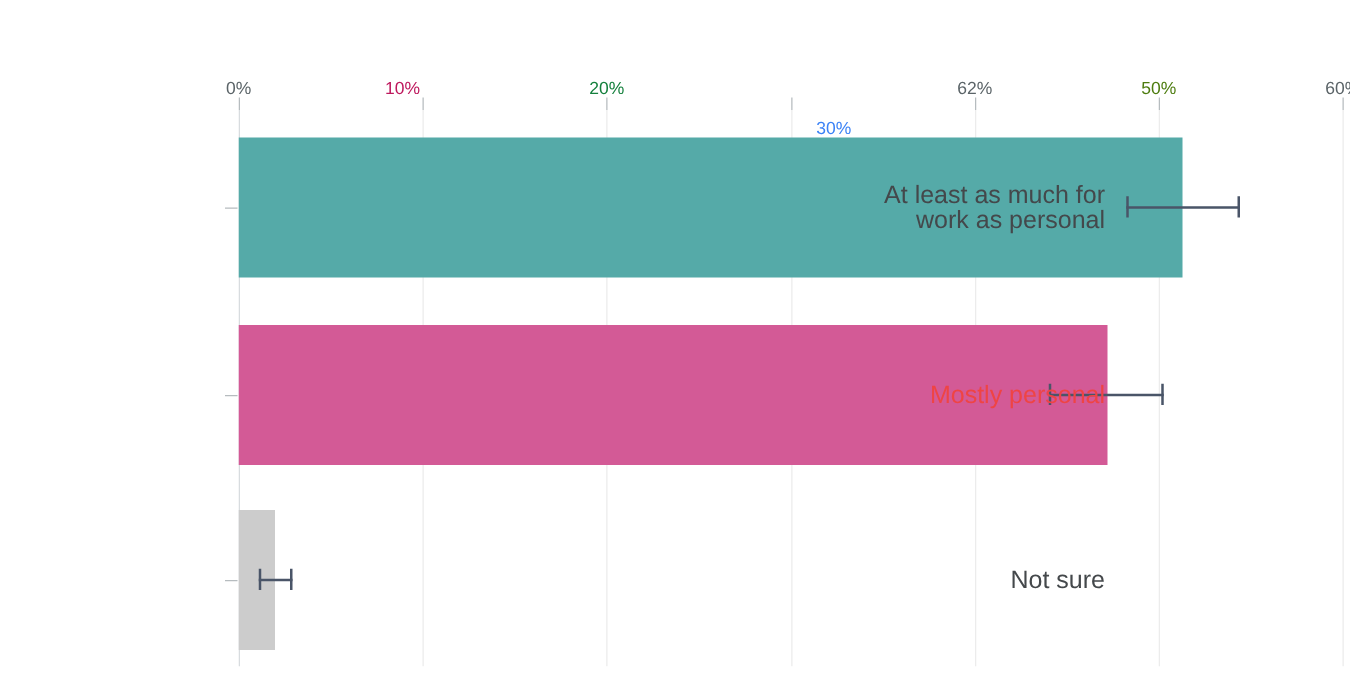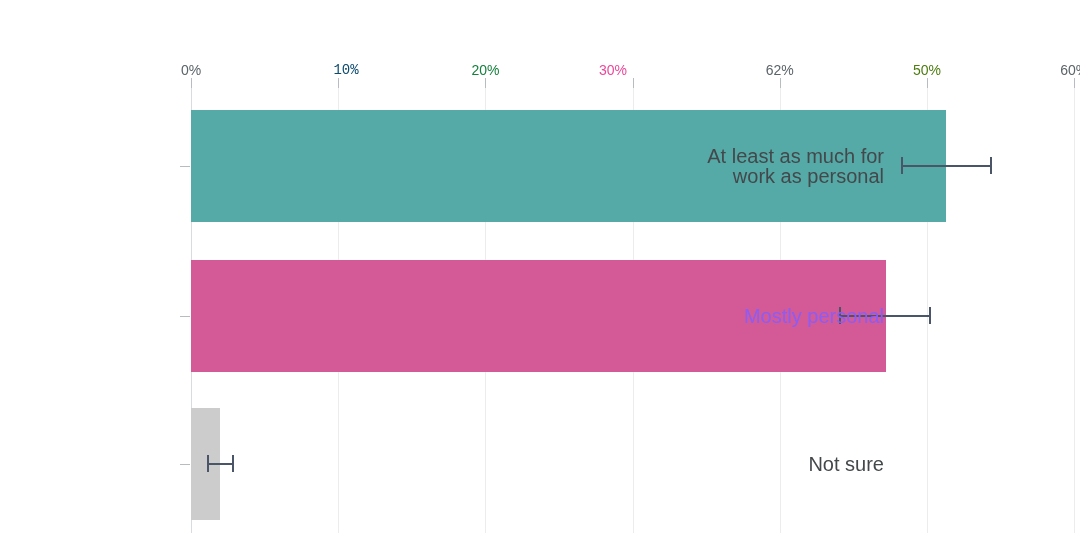--- a/index.html
+++ b/index.html
@@ -98,27 +98,27 @@
 <div id="chart-root">
 
 
   <div id="plot">
 
   <div class="gridline axis-zero" style="left: 191px; background: rgb(216, 220, 223);"></div>
       <div class="tick-mark" style="left: 191px;"></div>
       <div class="tick-label" style="left: 191px; color: rgb(91, 100, 104);">0%</div>
       <div class="gridline" style="left: 338.2px; background: rgb(236, 236, 236);"></div>
       <div class="tick-mark" style="left: 338.2px;"></div>
-      <div class="tick-label" style="left: 346px; color: #0c4a6e; font-family: Liberation Mono, monospace;">10%</div>
+      <div class="tick-label" style="left: 322px; color: #be185d;">10%</div>
       <div class="gridline" style="left: 485.4px; background: rgb(236, 236, 236);"></div>
       <div class="tick-mark" style="left: 485.4px;"></div>
       <div class="tick-label" style="left: 485.4px; color: #15803d;">20%</div>
       <div class="gridline" style="left: 632.6px; background: rgb(236, 236, 236);"></div>
       <div class="tick-mark" style="left: 632.6px;"></div>
-      <div class="tick-label" style="left: 613px; color: #ec4899;">30%</div>
+      <div class="tick-label" style="left: 667px; color: #3b82f6; margin-top: 32px;">30%</div>
       <div class="gridline" style="left: 779.8px; background: rgb(236, 236, 236);"></div>
       <div class="tick-mark" style="left: 779.8px;"></div>
       <div class="tick-label" style="left: 779.8px; color: rgb(91, 100, 104);">62%</div>
       <div class="gridline" style="left: 927px; background: rgb(236, 236, 236);"></div>
       <div class="tick-mark" style="left: 927px;"></div>
       <div class="tick-label" style="left: 927px; color: #4d7c0f;">50%</div>
       <div class="gridline" style="left: 1074.2px; background: rgb(236, 236, 236);"></div>
       <div class="tick-mark" style="left: 1074.2px;"></div>
       <div class="tick-label" style="left: 1074.2px; color: rgb(91, 100, 104);">60%</div>
       <div class="bar" title="At least as much for work as personal: 51.3%" style="left: 191px; top: 110px; width: 755.136px; height: 112px; background: rgb(85, 170, 168);"></div>
@@ -126,21 +126,21 @@
       <div class="errorbar-cap" style="left: 900.504px; top: 157px; background: rgb(74, 85, 104);"></div>
       <div class="errorbar-cap" style="left: 989.768px; top: 157px; background: rgb(74, 85, 104);"></div>
       <div class="cat-tick" style="top: 166px;"></div>
       <div class="cat-label" style="color: rgb(68, 72, 75); top: 146px;">At least as much for
 work as personal</div>
       <div class="bar" title="Mostly personal: 47.2%" style="left: 191px; top: 260px; width: 694.784px; height: 112px; background: rgb(211, 90, 150);"></div>
       <div class="errorbar-line" style="left: 838.68px; width: 92.736px; top: 315px; background: rgb(74, 85, 104);"></div>
       <div class="errorbar-cap" style="left: 838.68px; top: 307px; background: rgb(74, 85, 104);"></div>
       <div class="errorbar-cap" style="left: 929.416px; top: 307px; background: rgb(74, 85, 104);"></div>
       <div class="cat-tick" style="top: 316px;"></div>
-      <div class="cat-label" style="color: #8b5cf6; top: 306px;">Mostly personal</div>
+      <div class="cat-label" style="color: #ef4444; top: 306px;">Mostly personal</div>
       <div class="bar" title="Not sure: 2%" style="left: 191px; top: 408px; width: 29.44px; height: 112px; background: rgb(204, 204, 204);"></div>
       <div class="errorbar-line" style="left: 207.192px; width: 26.496px; top: 463px; background: rgb(74, 85, 104);"></div>
       <div class="errorbar-cap" style="left: 207.192px; top: 455px; background: rgb(74, 85, 104);"></div>
       <div class="errorbar-cap" style="left: 231.688px; top: 455px; background: rgb(74, 85, 104);"></div>
       <div class="cat-tick" style="top: 464px;"></div>
       <div class="cat-label" style="color: rgb(68, 72, 75); top: 454px;">Not sure</div>
     </div>
 
 </div>
 

